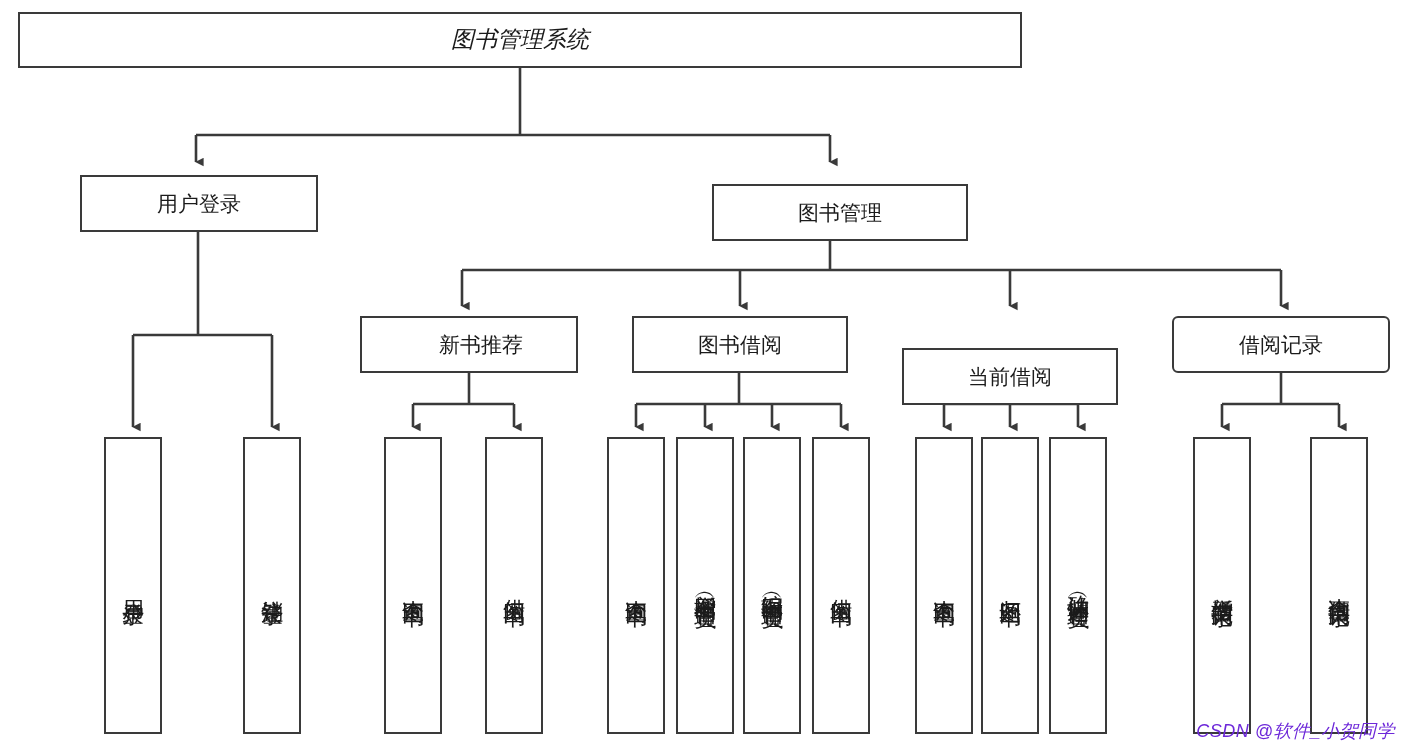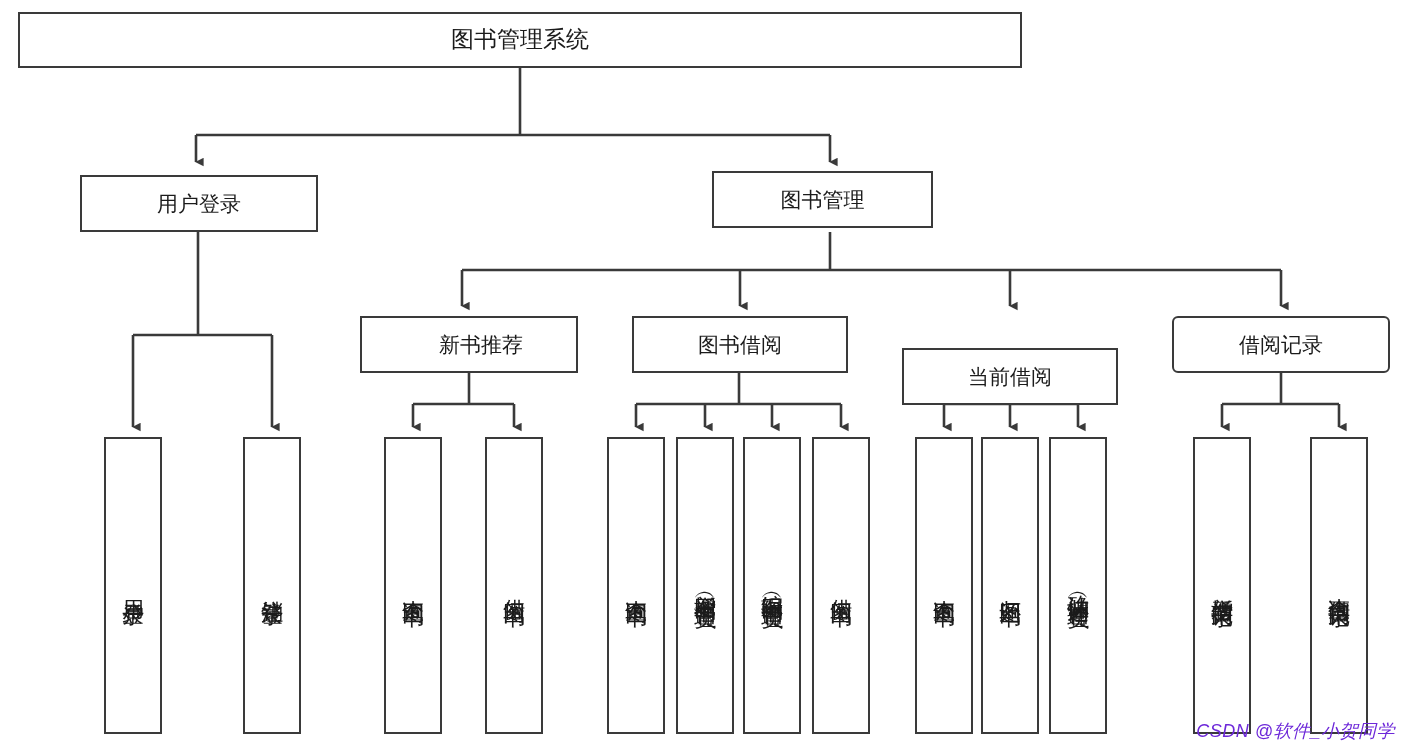--- a/index.html
+++ b/index.html
@@ -36,20 +36,21 @@
     justify-content: center;
     text-align: center;
     line-height: 1.12;
   }
   .node.root {
     left: 18px;
     top: 12px;
     width: 1004px;
     height: 56px;
     font-size: 23px;
+    font-style: italic;
   }
   .node.lvl1 {
     height: 57px;
     font-size: 21px;
   }
   .node.leaf {
     width: 58px;
     top: 437px;
     height: 297px;
     font-size: 22px;
@@ -129,21 +130,21 @@
     </g>
   </svg>
 
   <div class="node root">
     <span class="txt">图书管理系统</span>
   </div>
 
   <div class="node lvl1" style="left:80px; top:175px; width:238px;">
     <span class="txt">用户登录</span>
   </div>
-  <div class="node lvl1" style="left:712px; top:171px; width:221px;">
+  <div class="node lvl1" style="left:712px; top:184px; width:256px;">
     <span class="txt">图书管理</span>
   </div>
 
   <div class="node lvl1" style="left:360px; top:316px; width:218px;padding-left:24px;">
     <span class="txt">新书推荐</span>
   </div>
   <div class="node lvl1" style="left:632px; top:316px; width:216px;">
     <span class="txt">图书借阅</span>
   </div>
   <div class="node lvl1" style="left:902px; top:316px; width:216px;margin-top:32px;">

